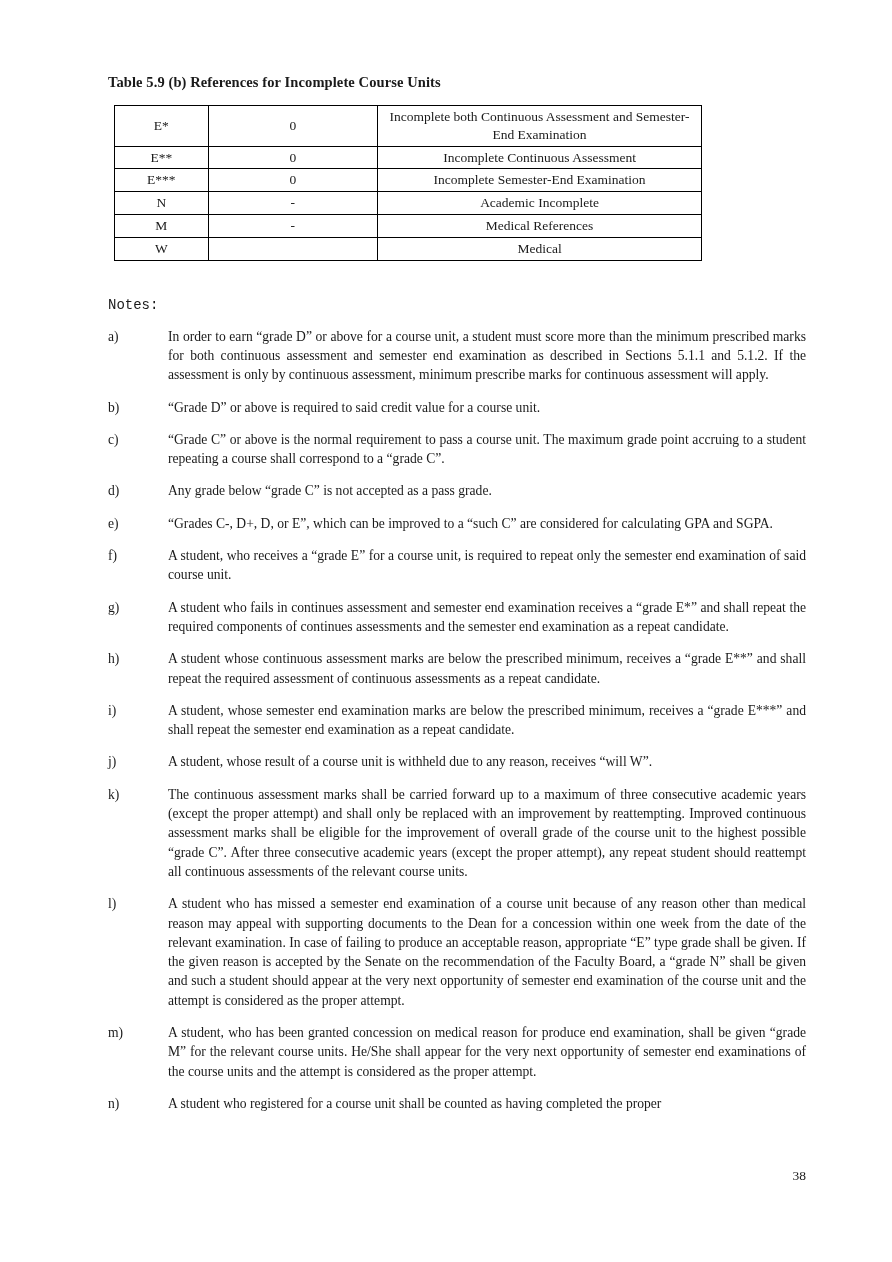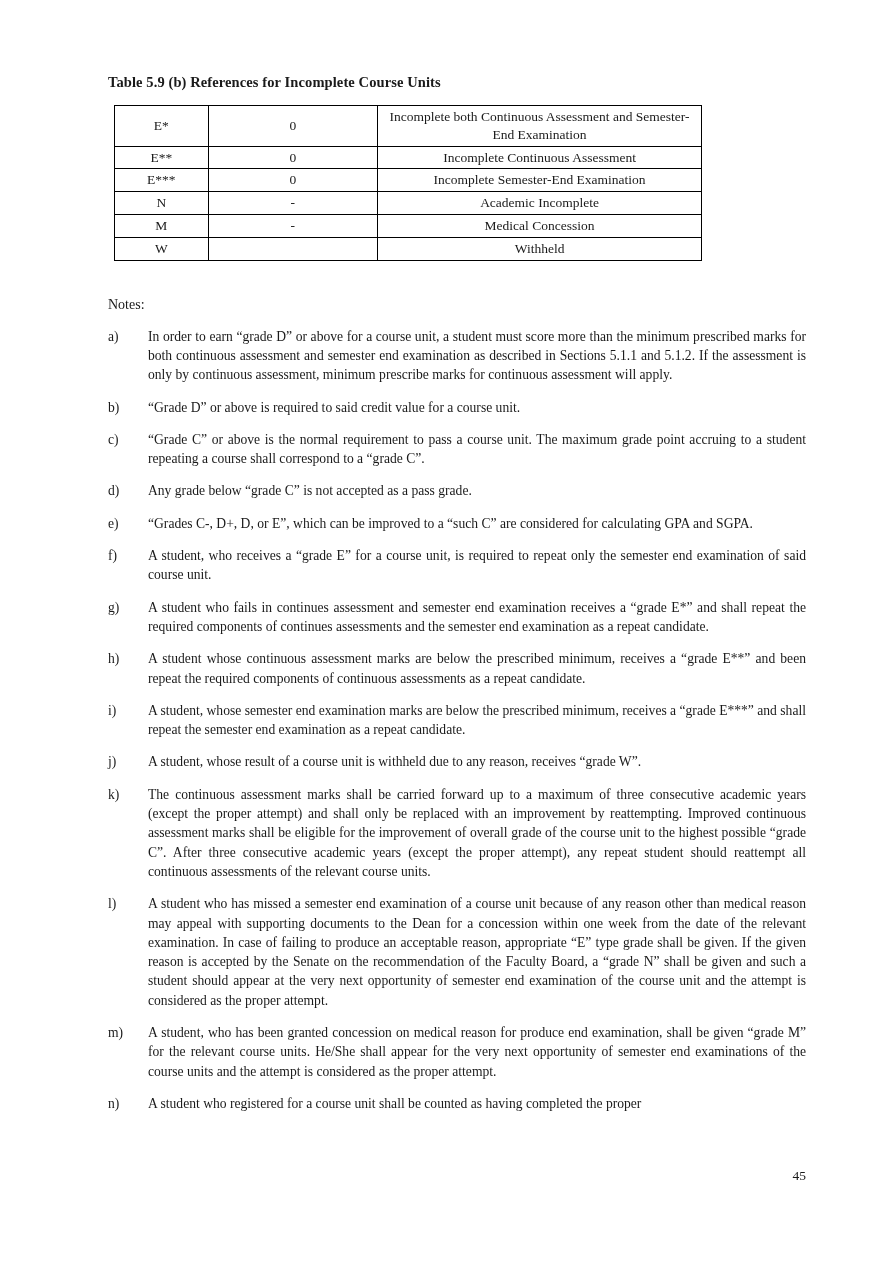--- a/index.html
+++ b/index.html
@@ -48,20 +48,21 @@
     vertical-align: middle;
     line-height: 1.32;
   }
   td.col-grade { width: 88px; }
   td.col-point { width: 170px; }
   td.col-desc  { width: 330px; }
 
   .notes-label {
     margin-top: 36px;
     font-size: 14px;
+    font-family: Liberation Mono, monospace;
   }
   ul.notes {
     list-style: none;
     margin: 0;
     padding: 0;
     margin-top: 14px;
   }
   ul.notes > li {
     display: flex;
     align-items: flex-start;
@@ -71,20 +72,21 @@
   }
   .marker {
     width: 40px;
     flex: 0 0 40px;
     font-size: 13.6px;
   }
   .note-text {
     flex: 1 1 auto;
     text-align: justify;
     text-justify: inter-word;
+    margin-left: 20px;
   }
   .page-number {
     position: absolute;
     right: 86px;
     top: 1168px;
     font-size: 13.5px;
   }
 </style>
 </head>
 <body>
@@ -112,26 +114,26 @@
           <td class="col-desc">Incomplete Semester-End Examination</td>
         </tr>
         <tr>
           <td class="col-grade">N</td>
           <td class="col-point">-</td>
           <td class="col-desc">Academic Incomplete</td>
         </tr>
         <tr>
           <td class="col-grade">M</td>
           <td class="col-point">-</td>
-          <td class="col-desc">Medical Concession</td>
+          <td class="col-desc">Medical References</td>
         </tr>
         <tr>
           <td class="col-grade">W</td>
           <td class="col-point"></td>
-          <td class="col-desc">Withheld</td>
+          <td class="col-desc">Medical</td>
         </tr>
       </tbody>
     </table>
 
     <div class="notes-label">Notes:</div>
 
     <ul class="notes">
       <li>
         <span class="marker">a)</span>
         <span class="note-text">In order to earn “grade D” or above for a course unit, a student must score more than the minimum prescribed marks for both continuous assessment and semester end examination as described in Sections 5.1.1 and 5.1.2. If the assessment is only by continuous assessment, minimum prescribe marks for continuous assessment will apply.</span>
@@ -155,29 +157,29 @@
       <li>
         <span class="marker">f)</span>
         <span class="note-text">A student, who receives a “grade E” for a course unit, is required to repeat only the semester end examination of said course unit.</span>
       </li>
       <li>
         <span class="marker">g)</span>
         <span class="note-text">A student who fails in continues assessment and semester end examination receives a “grade E*” and shall repeat the required components of continues assessments and the semester end examination as a repeat candidate.</span>
       </li>
       <li>
         <span class="marker">h)</span>
-        <span class="note-text">A student whose continuous assessment marks are below the prescribed minimum, receives a “grade E**” and been repeat the required components of continuous assessments as a repeat candidate.</span>
+        <span class="note-text">A student whose continuous assessment marks are below the prescribed minimum, receives a “grade E**” and shall repeat the required assessment of continuous assessments as a repeat candidate.</span>
       </li>
       <li>
         <span class="marker">i)</span>
         <span class="note-text">A student, whose semester end examination marks are below the prescribed minimum, receives a “grade E***” and shall repeat the semester end examination as a repeat candidate.</span>
       </li>
       <li>
         <span class="marker">j)</span>
-        <span class="note-text">A student, whose result of a course unit is withheld due to any reason, receives “grade W”.</span>
+        <span class="note-text">A student, whose result of a course unit is withheld due to any reason, receives “will W”.</span>
       </li>
       <li>
         <span class="marker">k)</span>
         <span class="note-text">The continuous assessment marks shall be carried forward up to a maximum of three consecutive academic years (except the proper attempt) and shall only be replaced with an improvement by reattempting. Improved continuous assessment marks shall be eligible for the improvement of overall grade of the course unit to the highest possible “grade C”. After three consecutive academic years (except the proper attempt), any repeat student should reattempt all continuous assessments of the relevant course units.</span>
       </li>
       <li>
         <span class="marker">l)</span>
         <span class="note-text">A student who has missed a semester end examination of a course unit because of any reason other than medical reason may appeal with supporting documents to the Dean for a concession within one week from the date of the relevant examination. In case of failing to produce an acceptable reason, appropriate “E” type grade shall be given. If the given reason is accepted by the Senate on the recommendation of the Faculty Board, a “grade N”  shall be given and such a student should appear at the very next opportunity of semester end examination of the course unit and the attempt is considered as the proper attempt.</span>
       </li>
       <li>
@@ -185,14 +187,14 @@
         <span class="note-text">A student, who has been granted concession on medical reason for produce end examination, shall be given “grade M” for the relevant course units. He/She shall appear for the very next opportunity of semester end examinations of the course units and the attempt is considered as the proper attempt.</span>
       </li>
       <li>
         <span class="marker">n)</span>
         <span class="note-text">A student who registered for a course unit shall be counted as having completed the proper</span>
       </li>
     </ul>
 
   </div>
 
-  <div class="page-number">45</div>
+  <div class="page-number">38</div>
 </div>
 
 </body></html>

